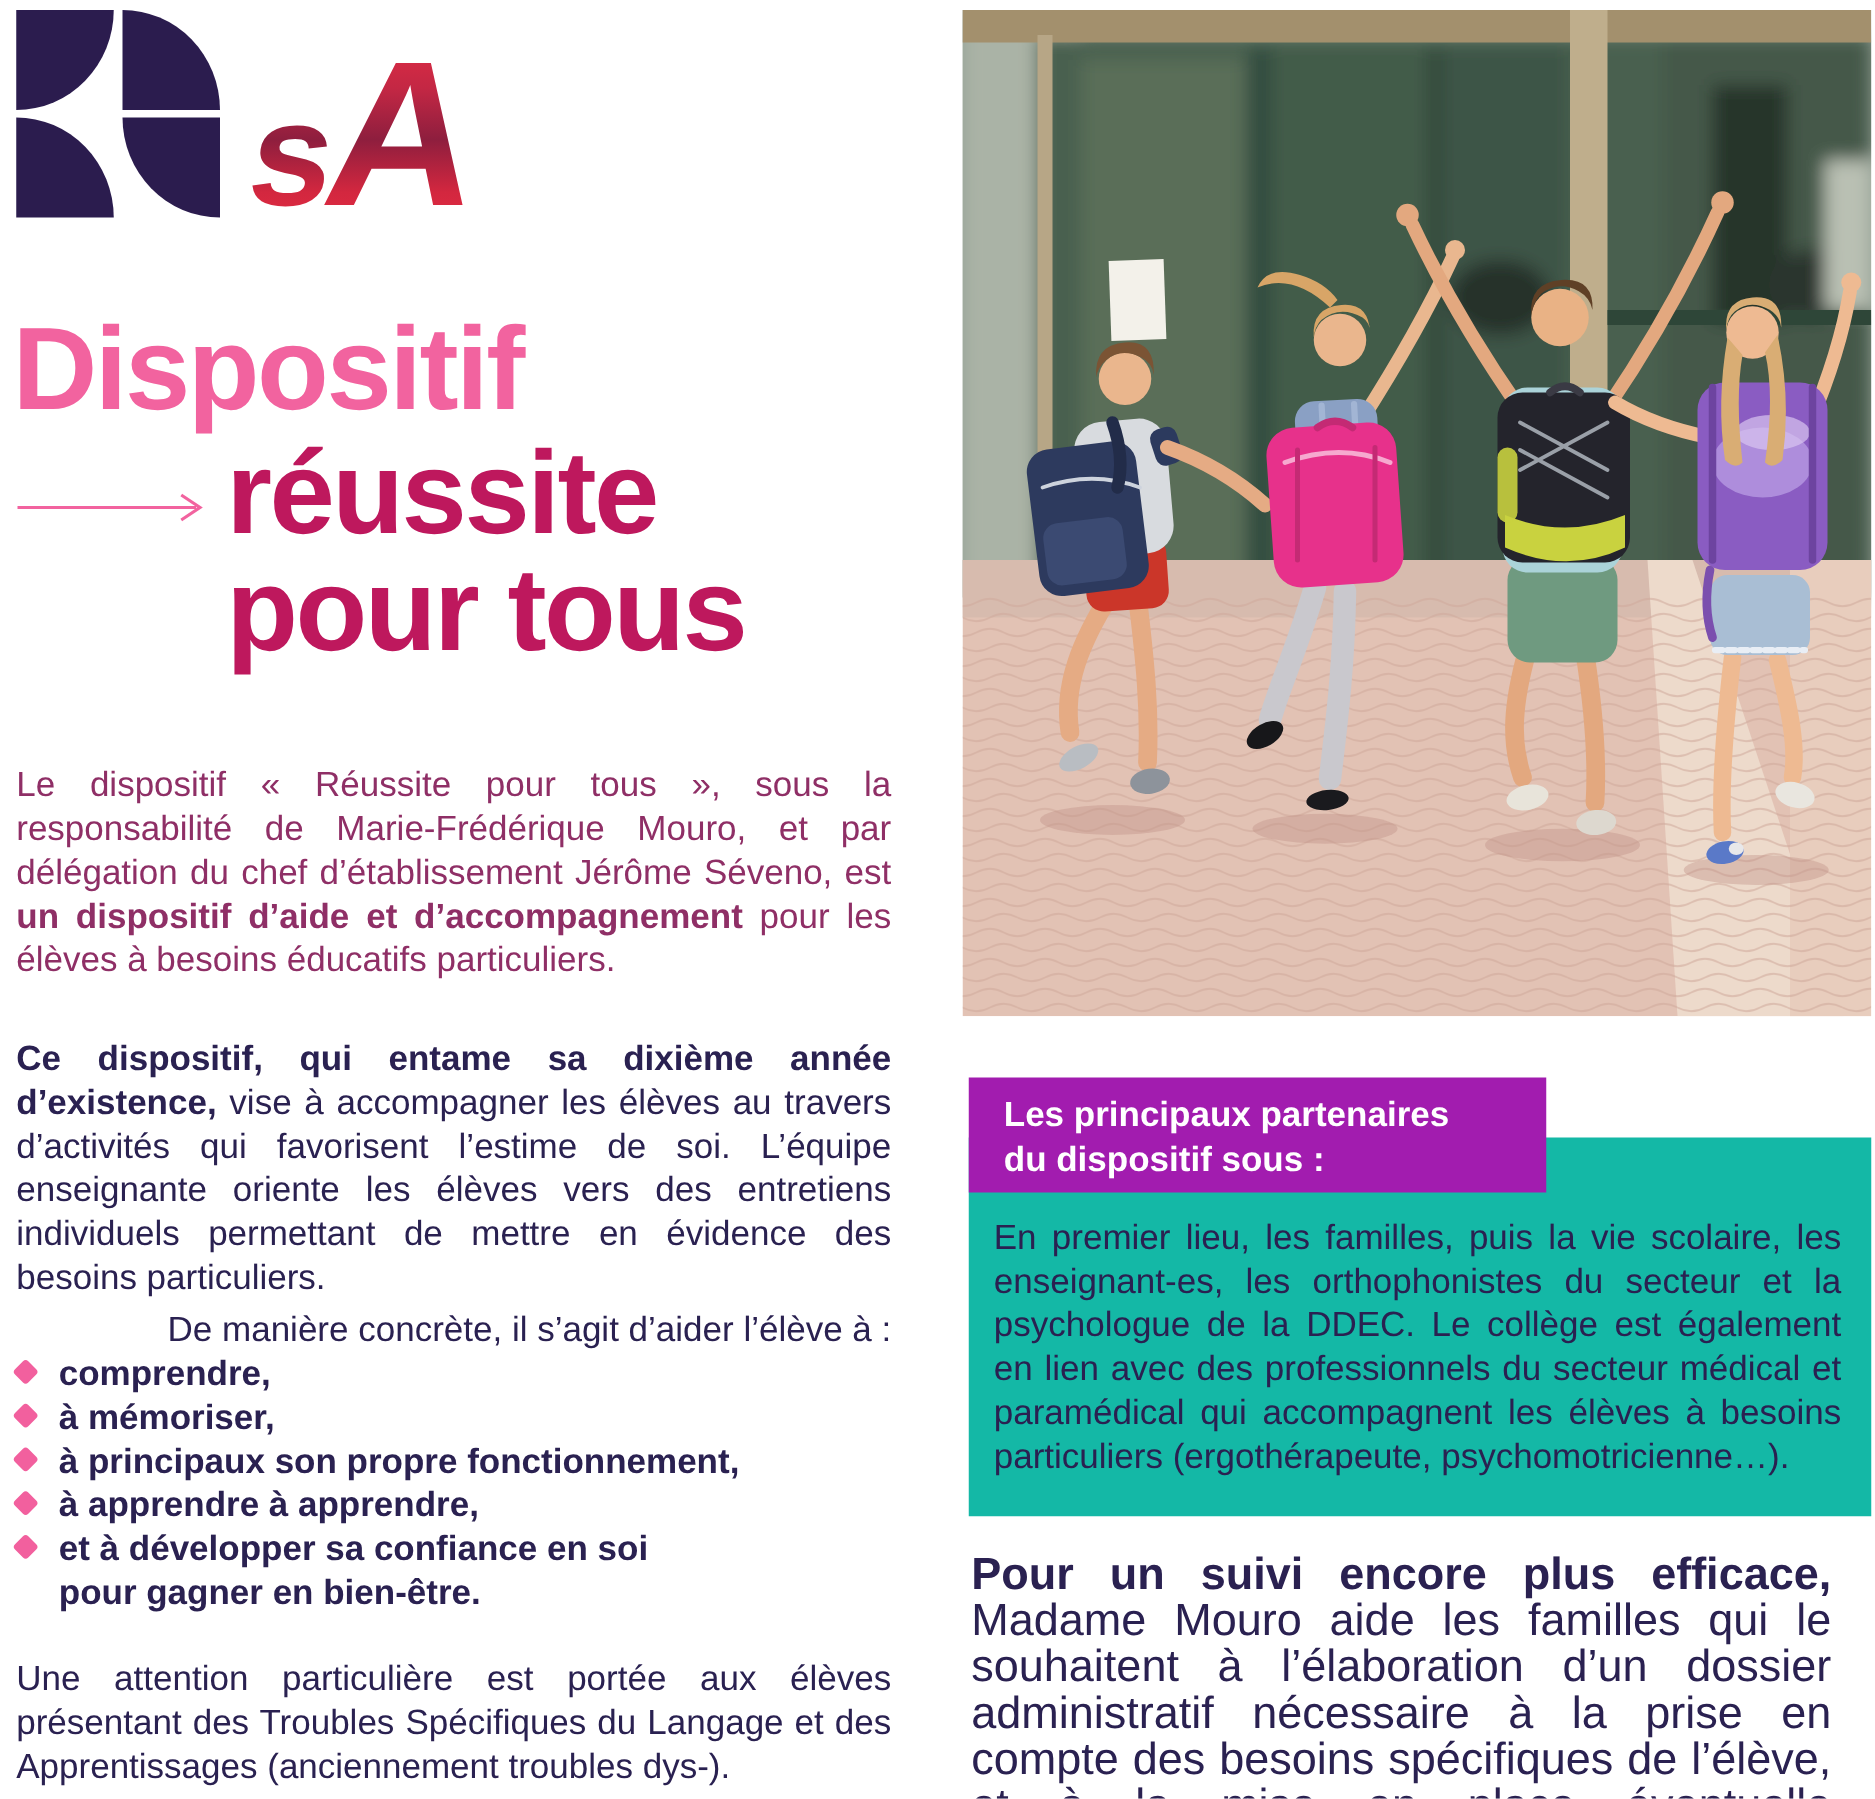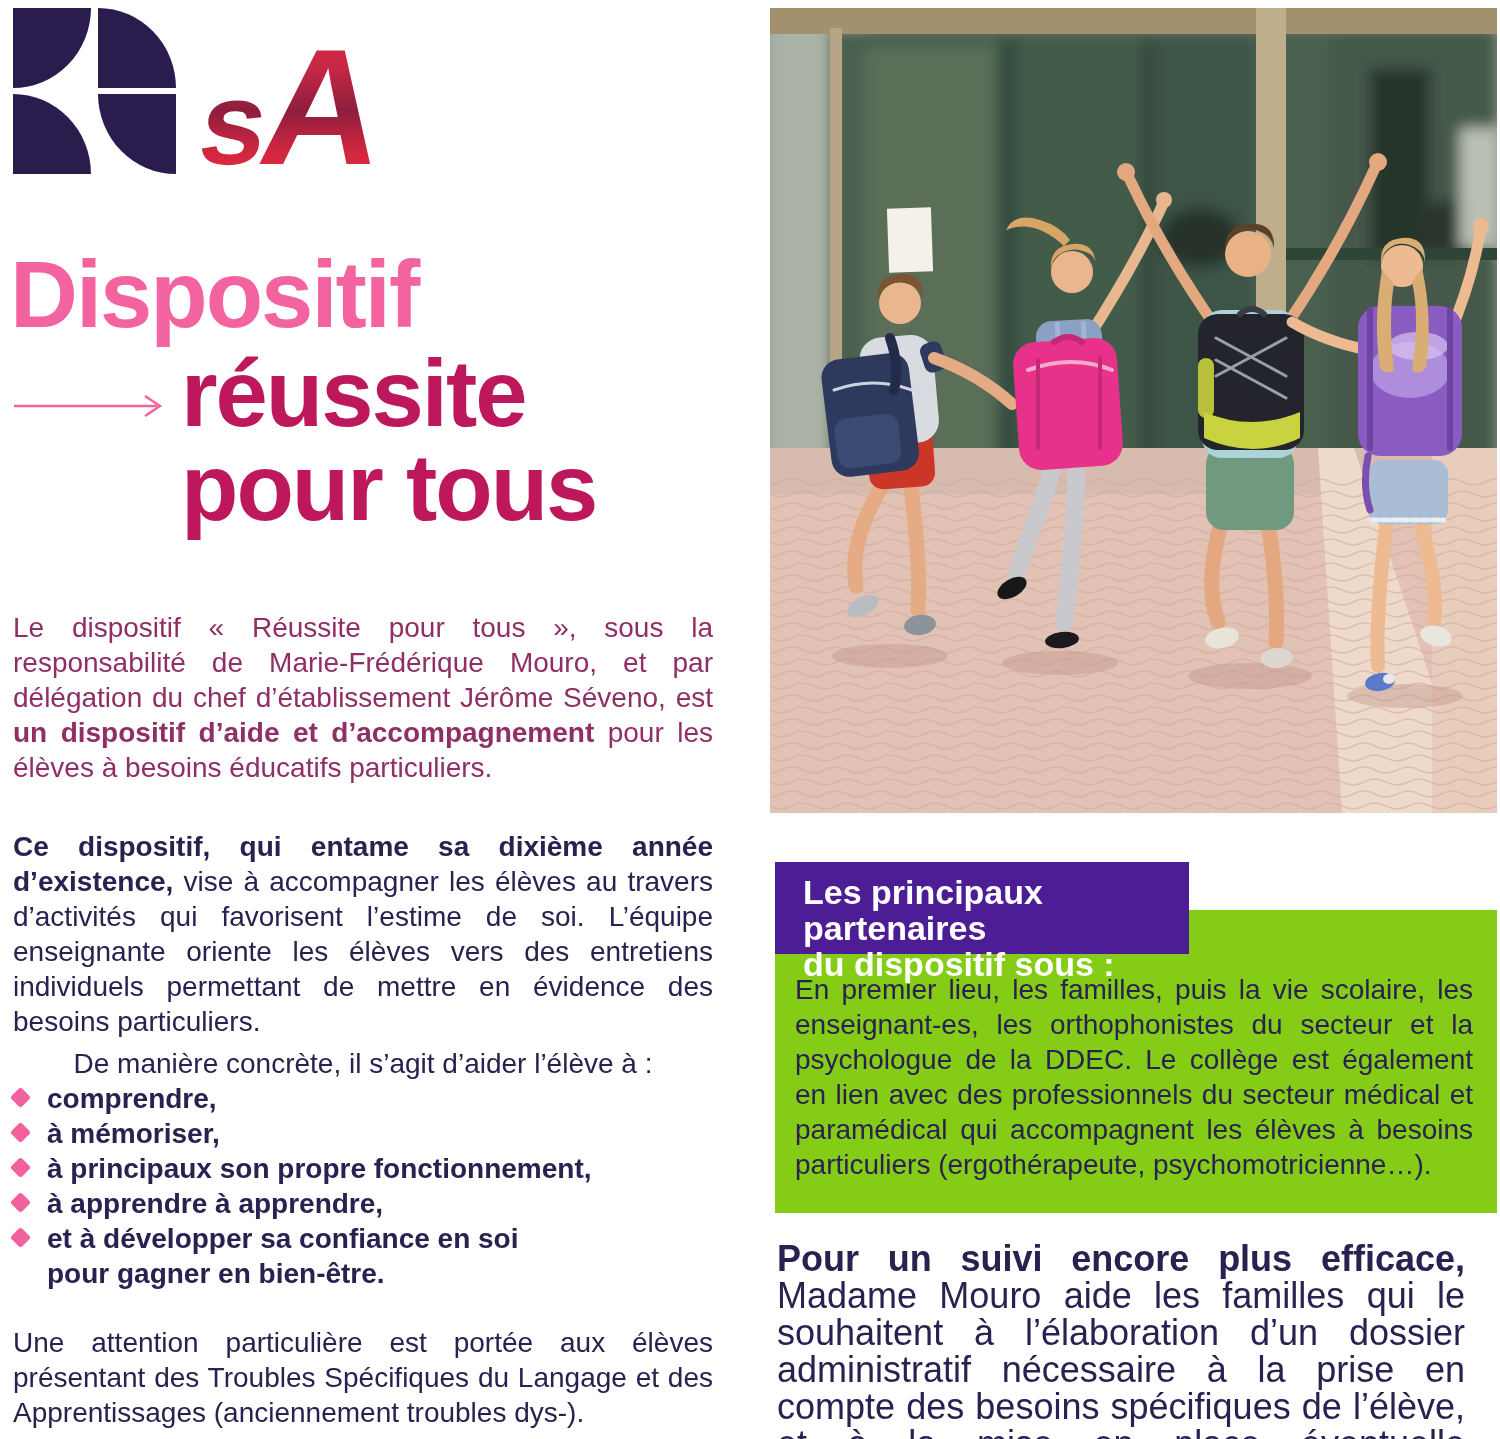--- a/index.html
+++ b/index.html
@@ -21,38 +21,38 @@
   .title-arrow{position:absolute;left:13px;top:393px;}
   .subtitle{position:absolute;left:180px;top:346px;margin:1px;font-size:94px;line-height:94px;
     font-weight:800;letter-spacing:-2px;color:#be185d;}
 
   
   .para{position:absolute;left:13px;width:700px;font-size:28px;line-height:35px;
     text-align:justify;color:#2a2151;margin:0;}
   .para b{font-weight:700;margin-top:29px;}
   .p-intro{top:610px;color:#8f2f66;}
   .p-second{top:829px;}
-  .p-concrete{top:1046px;text-align:center;}
+  .p-concrete{top:1046px;text-align:right;}
   .p-attention{top:1325px;}
 
   .objectives{position:absolute;left:13px;top:1081px;width:700px;margin:0;padding:0;list-style:none;}
   .objectives li{position:relative;padding-left:34px;font-size:28px;line-height:35px;
     font-weight:700;color:#2a2151;}
   .diamond{position:absolute;left:0;top:9px;width:15px;height:15px;background:#f2609e;
     border-radius:3px;transform:rotate(45deg);}
   .obj-cont{display:block;}
 
   
   .photo{position:absolute;left:770px;top:8px;width:727px;height:805px;display:block;}
 
   .partners-box{position:absolute;left:775px;top:910px;width:722px;min-height:303px;
-    box-sizing:border-box;background:#84cc16;padding:62px 24px 22px 20px;
+    box-sizing:border-box;background:#14b8a6;padding:62px 24px 22px 20px;
     font-size:28px;line-height:35px;text-align:justify;color:#2a2151;}
-  .partners-heading{position:absolute;left:775px;top:862px;width:414px;height:92px;
-    box-sizing:border-box;background:#4c1d95;color:#ffffff;font-size:34px;line-height:36px;
+  .partners-heading{position:absolute;left:775px;top:862px;width:462px;height:92px;
+    box-sizing:border-box;background:#a21caf;color:#ffffff;font-size:28px;line-height:36px;
     font-weight:700;padding:12px 8px 0 28px;}
   .p-followup{position:absolute;left:777px;top:1240px;width:688px;font-size:36px;line-height:37px;
     text-align:justify;color:#2a2151;margin:0;}
 </style>
 </head>
 <body>
 
 <div class="page">
 
   <div class="logo-mark">

